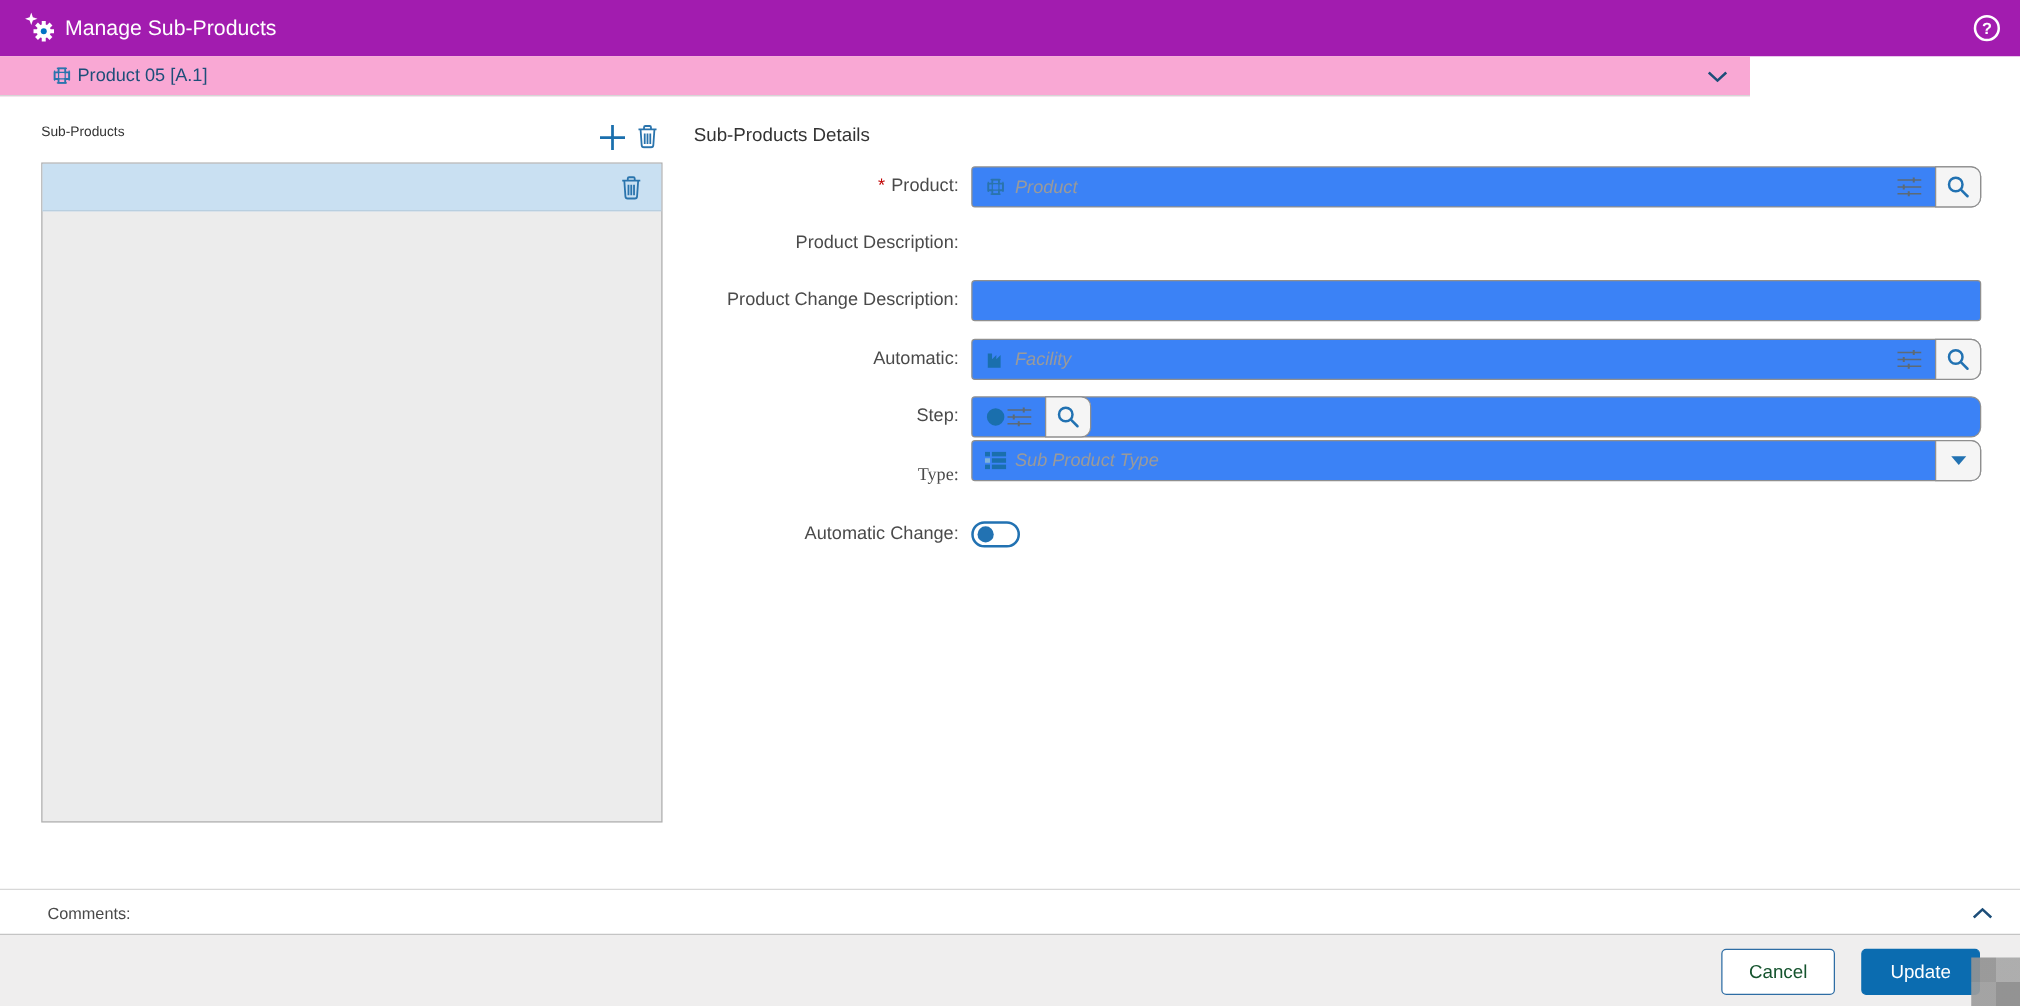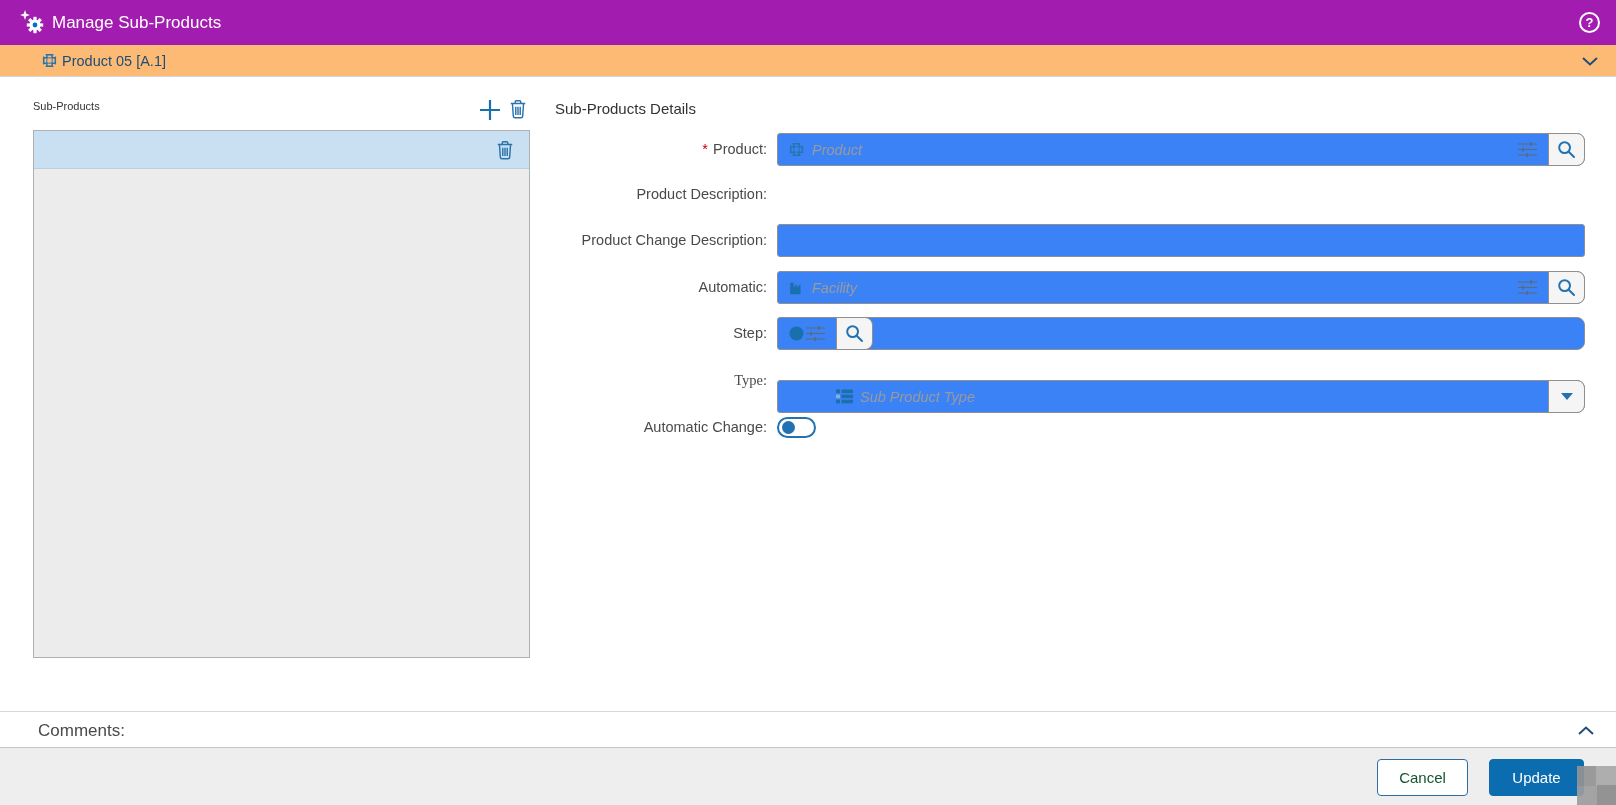--- a/index.html
+++ b/index.html
@@ -10,22 +10,22 @@
   .titlebar { position:absolute; left:0; top:0; width:1616px; height:45px;
     background:#a21caf; display:flex; align-items:center; }
   .titlebar-icon { position:absolute; left:20px; top:10px; width:26px; height:26px; }
   .titlebar-title { position:absolute; left:52px; top:0; height:45px; line-height:45px;
     color:#ffffff; font-size:17px; }
   .help-btn { position:absolute; right:16px; top:12px; width:21px; height:21px;
     border:2px solid #ffffff; border-radius:50%; color:#ffffff; font-size:13px;
     font-weight:bold; text-align:center; line-height:17px; cursor:pointer; }
 
   
-  .context-row { position:absolute; left:0; top:45px; width:1616px; height:32px;
-    background:#fdba74; border-bottom:1px solid #d5d5d5; cursor:pointer; }
+  .context-row { position:absolute; left:0; top:45px; width:1400px; height:32px;
+    background:#f9a8d4; border-bottom:1px solid #d5d5d5; cursor:pointer; }
   .context-icon { position:absolute; left:41px; top:7px; }
   .context-label { position:absolute; left:62px; top:0; height:32px; line-height:32px;
     color:#1d4e79; font-size:14.5px; }
   .context-chevron { position:absolute; right:18px; top:12px; }
 
   
   .left-title { position:absolute; left:33px; top:100px; font-size:11px; color:#333333; }
   .panel-add { position:absolute; left:479px; top:99px; width:22px; height:22px; cursor:pointer; }
   .panel-del { position:absolute; left:509px; top:99px; width:18px; height:20px; cursor:pointer; }
   .sub-list { position:absolute; left:33px; top:130px; width:497px; height:528px;
@@ -59,21 +59,21 @@
   .toggle { position:absolute; left:777px; width:39px; height:21px; background:#ffffff;
     border:2px solid #2272b2; border-radius:11px; cursor:pointer; }
   .toggle-knob { position:absolute; left:3px; top:2px; width:13px; height:13px;
     border-radius:50%; background:#2272b2; }
 
   
   .comments-row { position:absolute; left:0; top:711px; width:1616px; height:37px;
     background:#ffffff; border-top:1px solid #d8d8d8; border-bottom:1px solid #c4c4c4;
     cursor:pointer; }
   .comments-label { position:absolute; left:38px; top:0; height:37px; line-height:37px;
-    color:#4a4a4a; font-size:17px; }
+    color:#4a4a4a; font-size:13px; }
   .comments-chevron { position:absolute; right:22px; top:14px; }
   .footer { position:absolute; left:0; top:748px; width:1616px; height:57px; background:#efeeee; }
   .btn { position:absolute; top:759px; height:37px; border-radius:4px; font-size:15px;
     font-family:"Liberation Sans",sans-serif; cursor:pointer; }
   .btn-cancel { left:1377px; width:91px; background:#ffffff; border:1px solid #2e6da4;
     color:#14532d; }
   .btn-update { left:1489px; width:95px; background:#0b6cb0; border:1px solid #0b6cb0;
     color:#ffffff; }
   .artifact { position:absolute; left:1577px; top:766px; width:39px; height:39px; z-index:5;
     background:conic-gradient(#a8a8a8 25%, #8b8b8b 25% 50%, #9d9d9d 50% 75%, #939393 75%);
@@ -219,21 +219,21 @@
   </span>
   <span class="side-btn">
     <svg width="19" height="19" viewBox="0 0 19 19" fill="none" stroke="#2272b2" stroke-width="2">
       <circle cx="7.6" cy="7.6" r="5.4"></circle>
       <path d="M11.7 11.7 L17 17" stroke-linecap="round"></path>
     </svg>
   </span>
 </div>
 
 <div class="form-label" style="top:364px;font-family:Liberation Serif, serif;">Type:</div>
-<div class="field" style="top:380px;padding-left:48px;">
+<div class="field" style="top:352px;">
   <span class="lead-icon">
     <svg width="17" height="15" viewBox="0 0 17 15">
       <g fill="#1a6fad">
         <rect x="0" y="0.5" width="4" height="3.6"></rect>
           <rect x="5.5" y="0.5" width="11.5" height="3.6"></rect>
         <rect x="0" y="5.6" width="4" height="3.6" fill="#7fb2d9"></rect>
           <rect x="5.5" y="5.6" width="11.5" height="3.6"></rect>
         <rect x="0" y="10.7" width="4" height="3.6"></rect>
           <rect x="5.5" y="10.7" width="11.5" height="3.6"></rect>
       </g>

